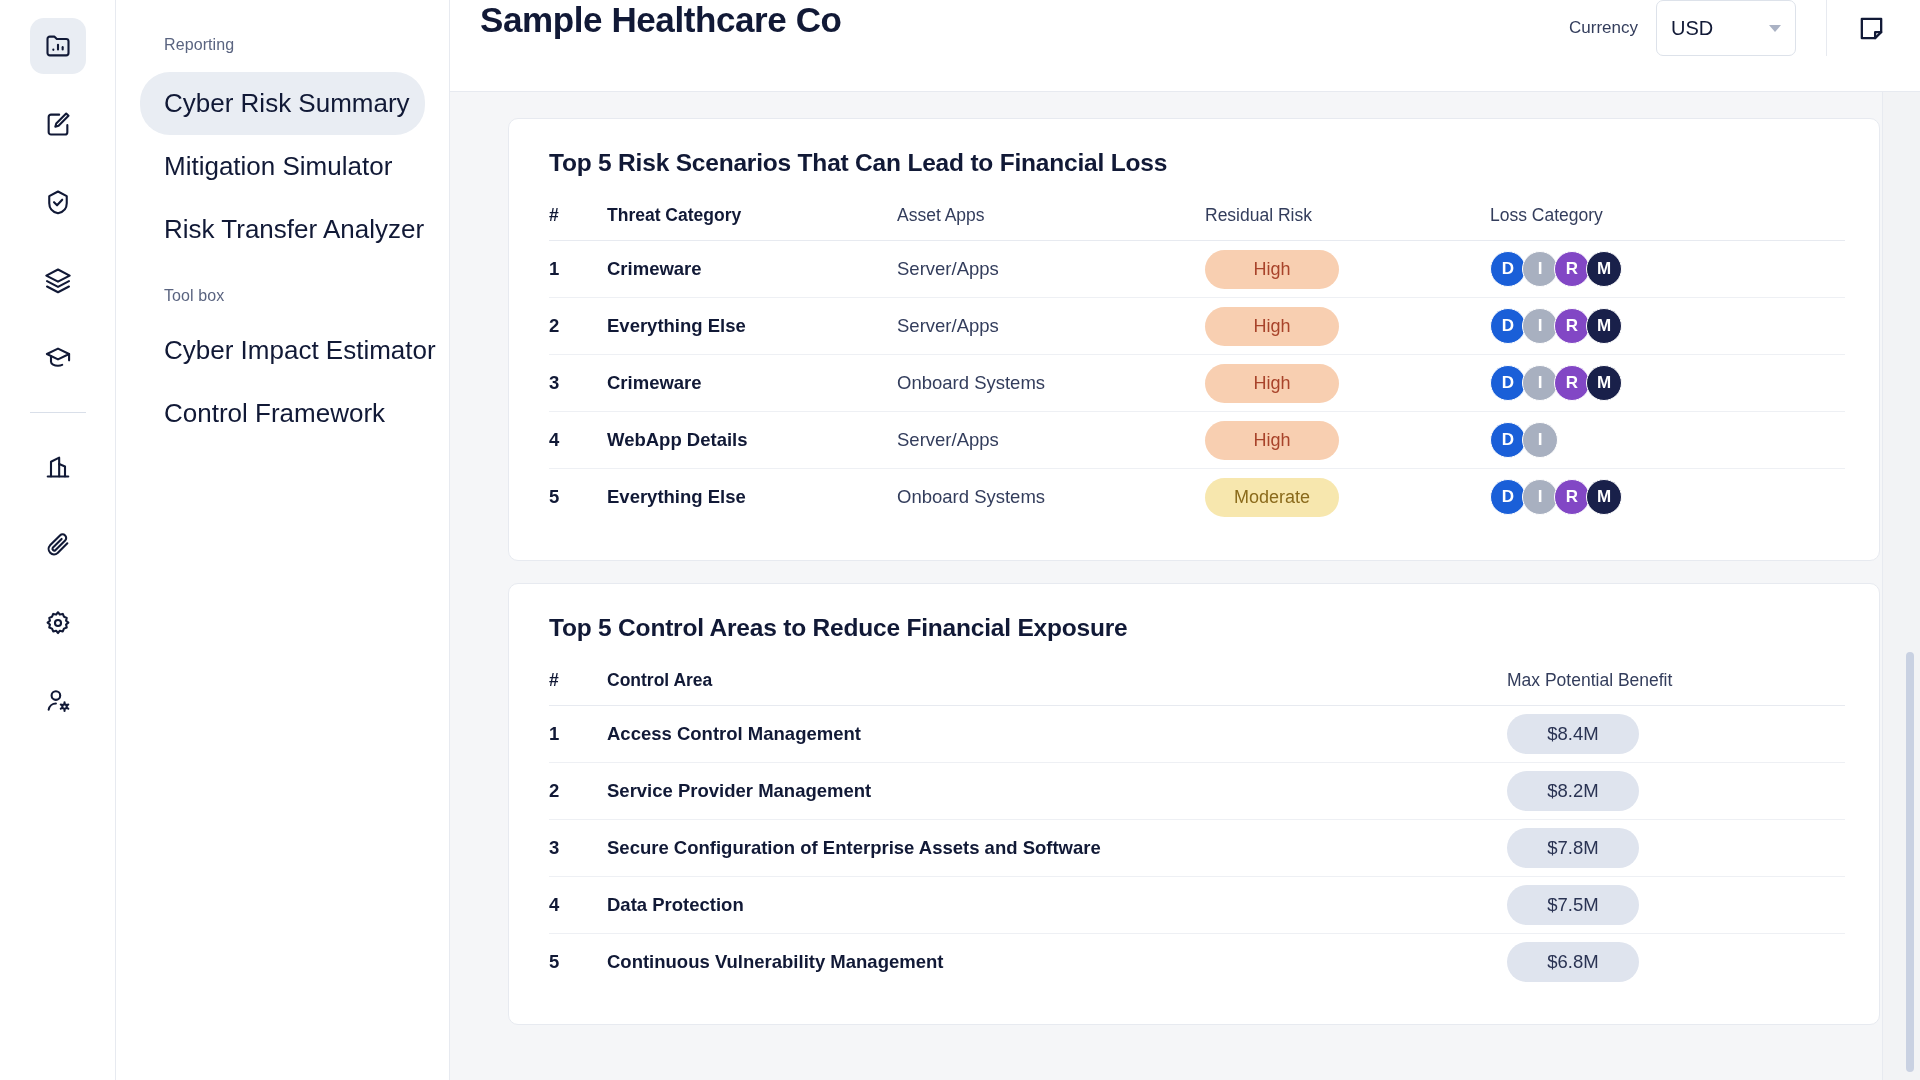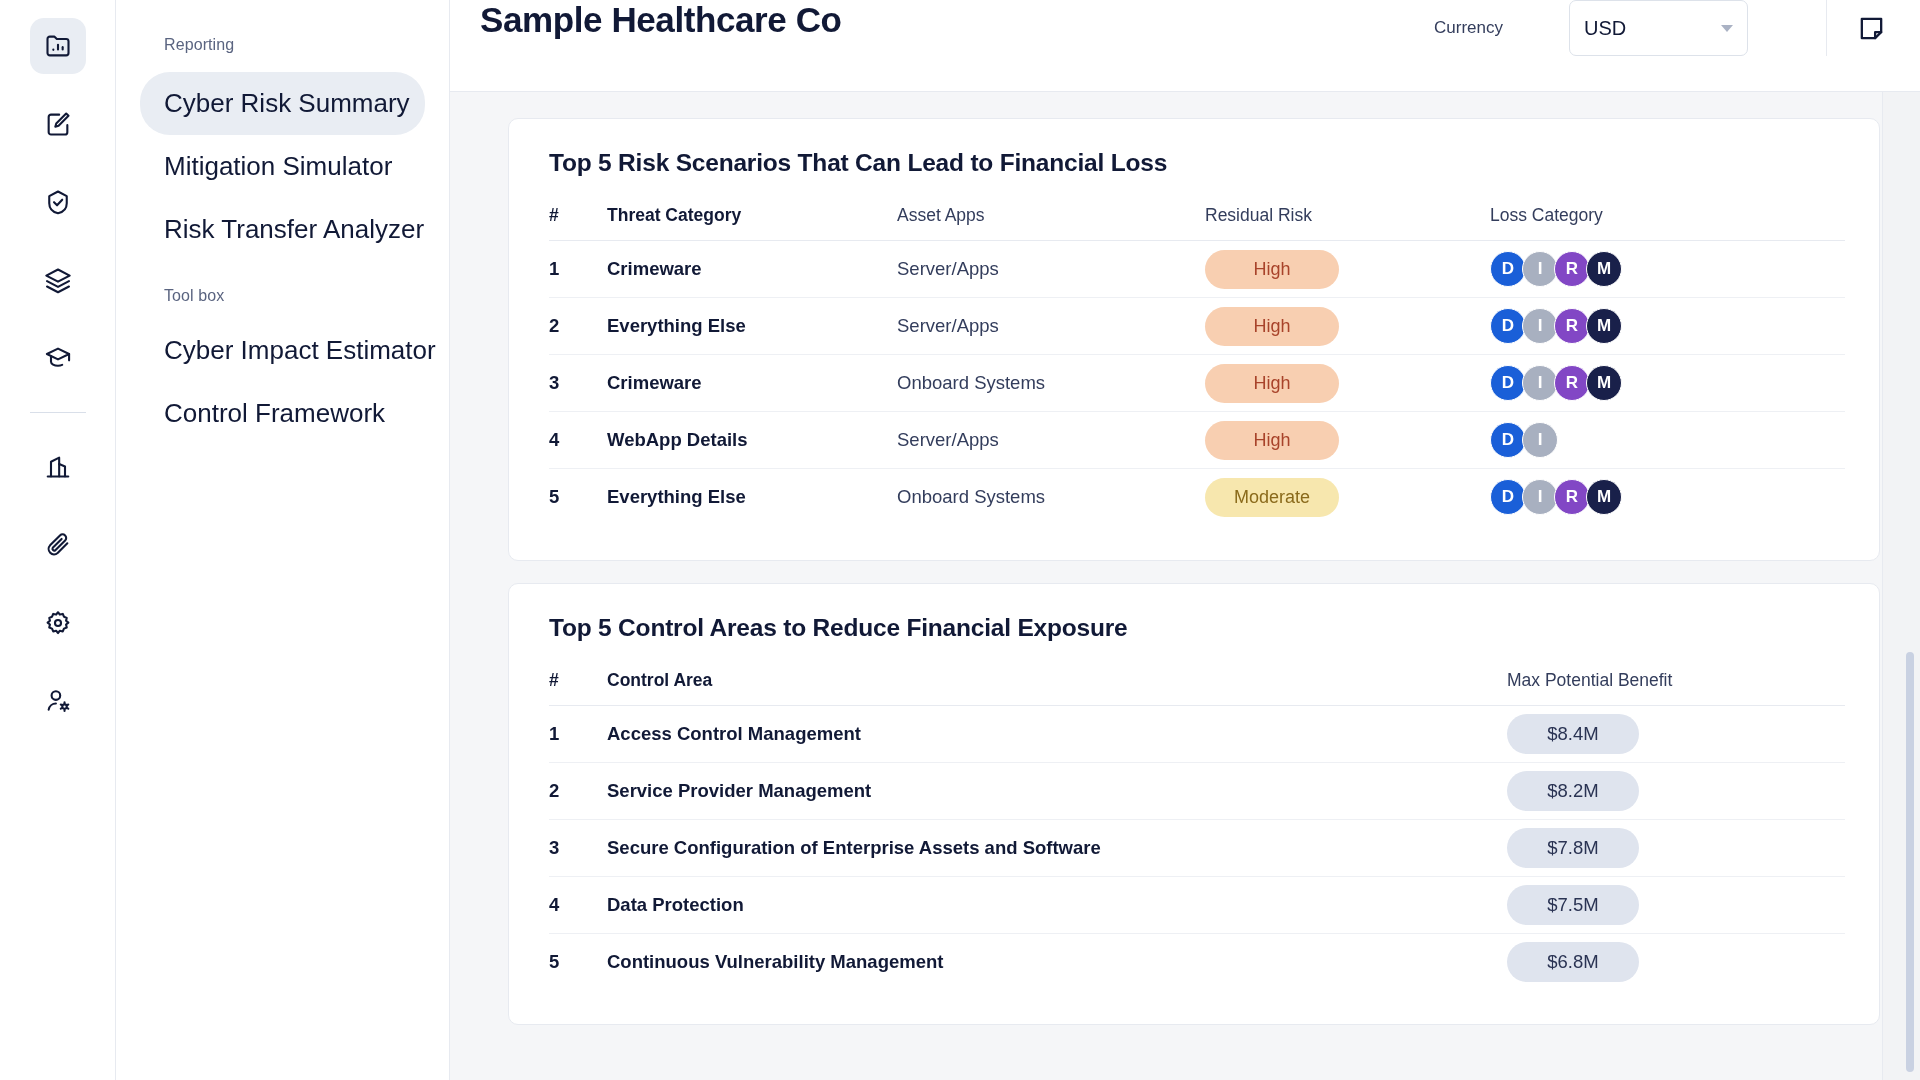--- a/index.html
+++ b/index.html
@@ -58,24 +58,24 @@
   .topbar {
     height: 92px; flex: 0 0 92px; background: #ffffff;
     border-bottom: 1px solid #e7eaf0;
     display: flex; align-items: flex-start;
     padding: 0 34px 0 30px;
   }
   .page-title {
     font-size: 35px; font-weight: bold; color: #111936;
     letter-spacing: -.4px;
   }
-  .topbar-right { margin-left: auto; display: flex; align-items: center; gap: 48px; }
+  .topbar-right { margin-left: auto; display: flex; align-items: center; }
   .currency-label { font-size: 17px; color: #333d5c; margin-right: 18px; }
   .currency-select {
-    width: 179px; height: 56px; border: 1px solid #dde2ea;
+    width: 140px; height: 56px; border: 1px solid #dde2ea;
     border-radius: 7px; background: #fff;
     display: flex; align-items: center; padding: 0 14px;
     cursor: pointer;
   }
   .currency-value { font-size: 20px; color: #111936; }
   .caret {
     margin-left: auto;
     width: 0; height: 0;
     border-left: 6.5px solid transparent;
     border-right: 6.5px solid transparent;

